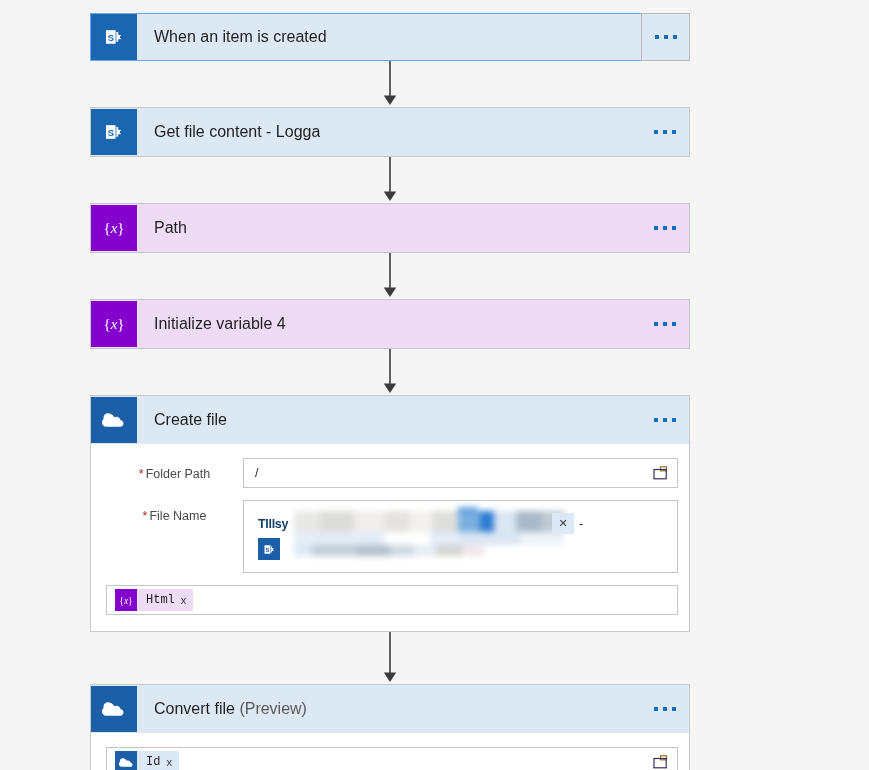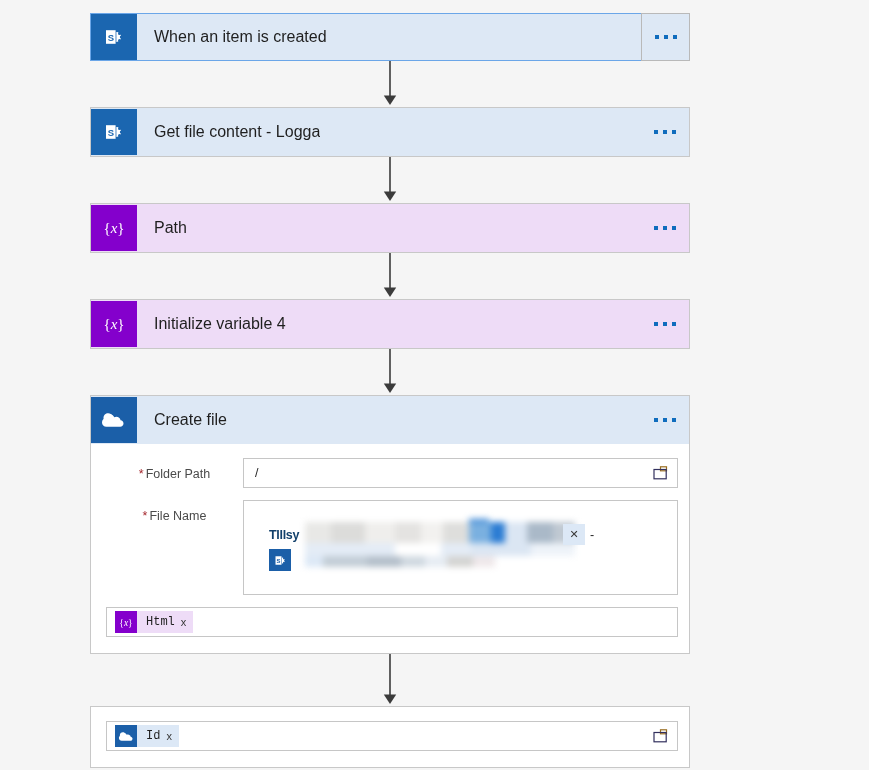--- a/index.html
+++ b/index.html
@@ -139,21 +139,21 @@
     min-height: 30px;
     border: 1px solid #c6c6c6;
     background: #fff;
     display: flex;
     align-items: center;
     padding: 0 8px;
   }
   .param-field.tall {
     min-height: 55px;
     align-items: flex-start;
-    padding: 16px;
+    padding: 5px;
   }
   .param-field .plain-value {
     font-size: 12.5px;
     color: #1f1f1f;
     padding-left: 3px;
   }
 
   
   .field-icon {
     position: absolute;
@@ -522,20 +522,41 @@
     </div>
 
     <div class="connector med">
       <svg width="16" height="52" viewBox="0 0 16 52" aria-hidden="true">
         <line x1="8" y1="0" x2="8" y2="42" stroke="#3b3b3b" stroke-width="1.6"></line>
         <path d="M8 50 L1.8 40.5 L14.2 40.5 Z" fill="#3b3b3b"></path>
       </svg>
     </div>
 
     <div class="card">
+      <div class="card-head">
+        <div class="title-box blue">
+          <div class="icon-tile od">
+            <svg width="30" height="20" viewBox="0 0 30 20" aria-hidden="true">
+              <path fill="#ffffff" d="M10.5 4.3c2.1 0 3.9 1.2 4.8 2.9.6-.3 1.3-.5 2-.5 2.1 0 3.9 1.5 4.3 3.5 1.6.2 2.9 1.6 2.9 3.3 0 1.8-1.5 3.3-3.3 3.3H7.4C4.9 16.8 3 14.8 3 12.4c0-2.2 1.6-4 3.7-4.3.4-2.2 2-3.8 3.8-3.8z"></path>
+              <path fill="#ffffff" d="M9.2 3.3c1.9 0 3.6 1 4.5 2.6-1.9.3-3.5 1.5-4.3 3.2-.5-.1-1-.2-1.5-.2-1.1 0-2.1.4-2.9 1-.3-.6-.5-1.3-.5-2 0-2.6 2.1-4.6 4.7-4.6z"></path>
+            </svg>
+          </div>
+          <div class="card-title">
+            <span>Convert file</span>
+            <span class="preview">(Preview)</span>
+          </div>
+        </div>
+        <div class="ellipsis-box blue">
+          <span class="dots">
+              <i></i>
+              <i></i>
+              <i></i>
+            </span>
+        </div>
+      </div>
 
       <div class="card-body">
 
         <div class="param-row">
           <div class="param-field">
             <span class="token blue">
               <span class="tok-icon">
                 <svg width="19" height="13" viewBox="0 0 30 20" aria-hidden="true">
                   <path fill="#ffffff" d="M10.5 4.3c2.1 0 3.9 1.2 4.8 2.9.6-.3 1.3-.5 2-.5 2.1 0 3.9 1.5 4.3 3.5 1.6.2 2.9 1.6 2.9 3.3 0 1.8-1.5 3.3-3.3 3.3H7.4C4.9 16.8 3 14.8 3 12.4c0-2.2 1.6-4 3.7-4.3.4-2.2 2-3.8 3.8-3.8z"></path>
                   <path fill="#ffffff" d="M9.2 3.3c1.9 0 3.6 1 4.5 2.6-1.9.3-3.5 1.5-4.3 3.2-.5-.1-1-.2-1.5-.2-1.1 0-2.1.4-2.9 1-.3-.6-.5-1.3-.5-2 0-2.6 2.1-4.6 4.7-4.6z"></path>

